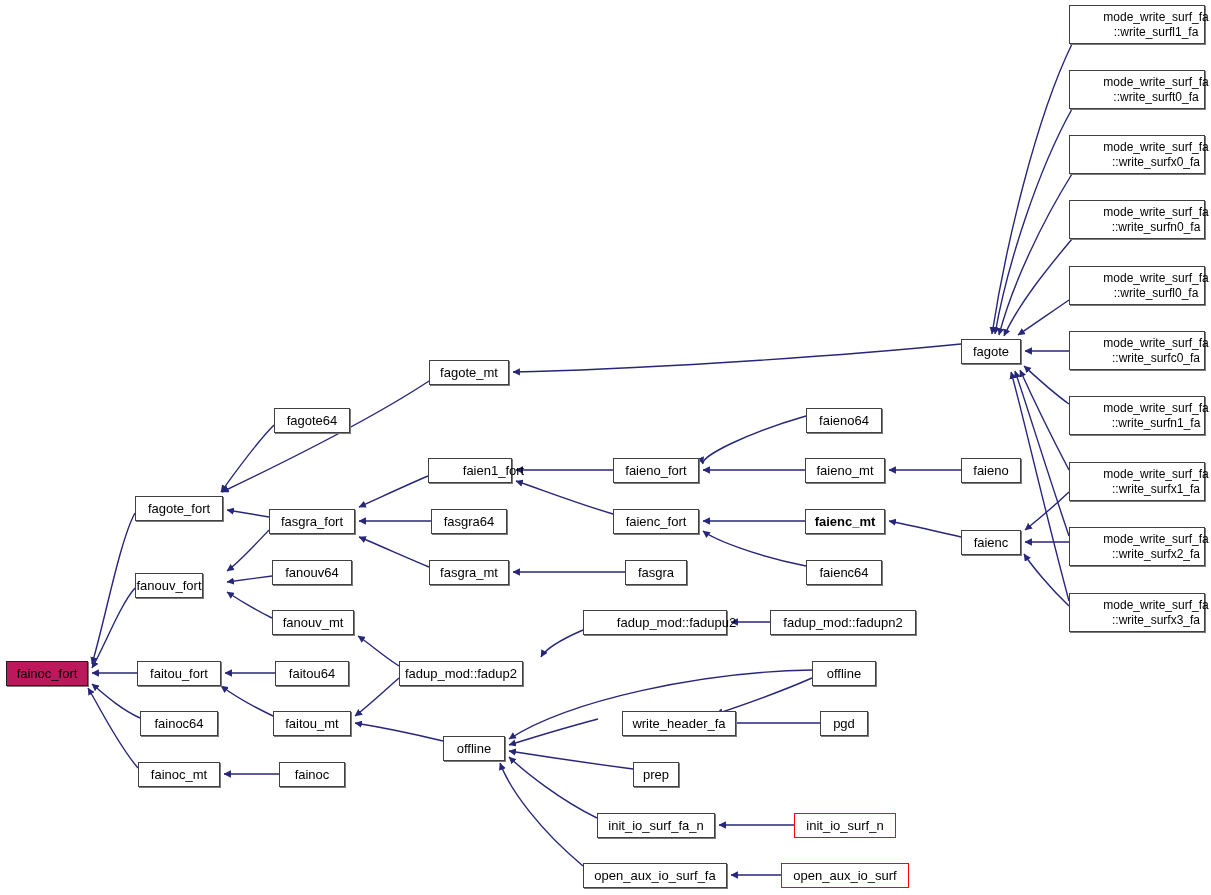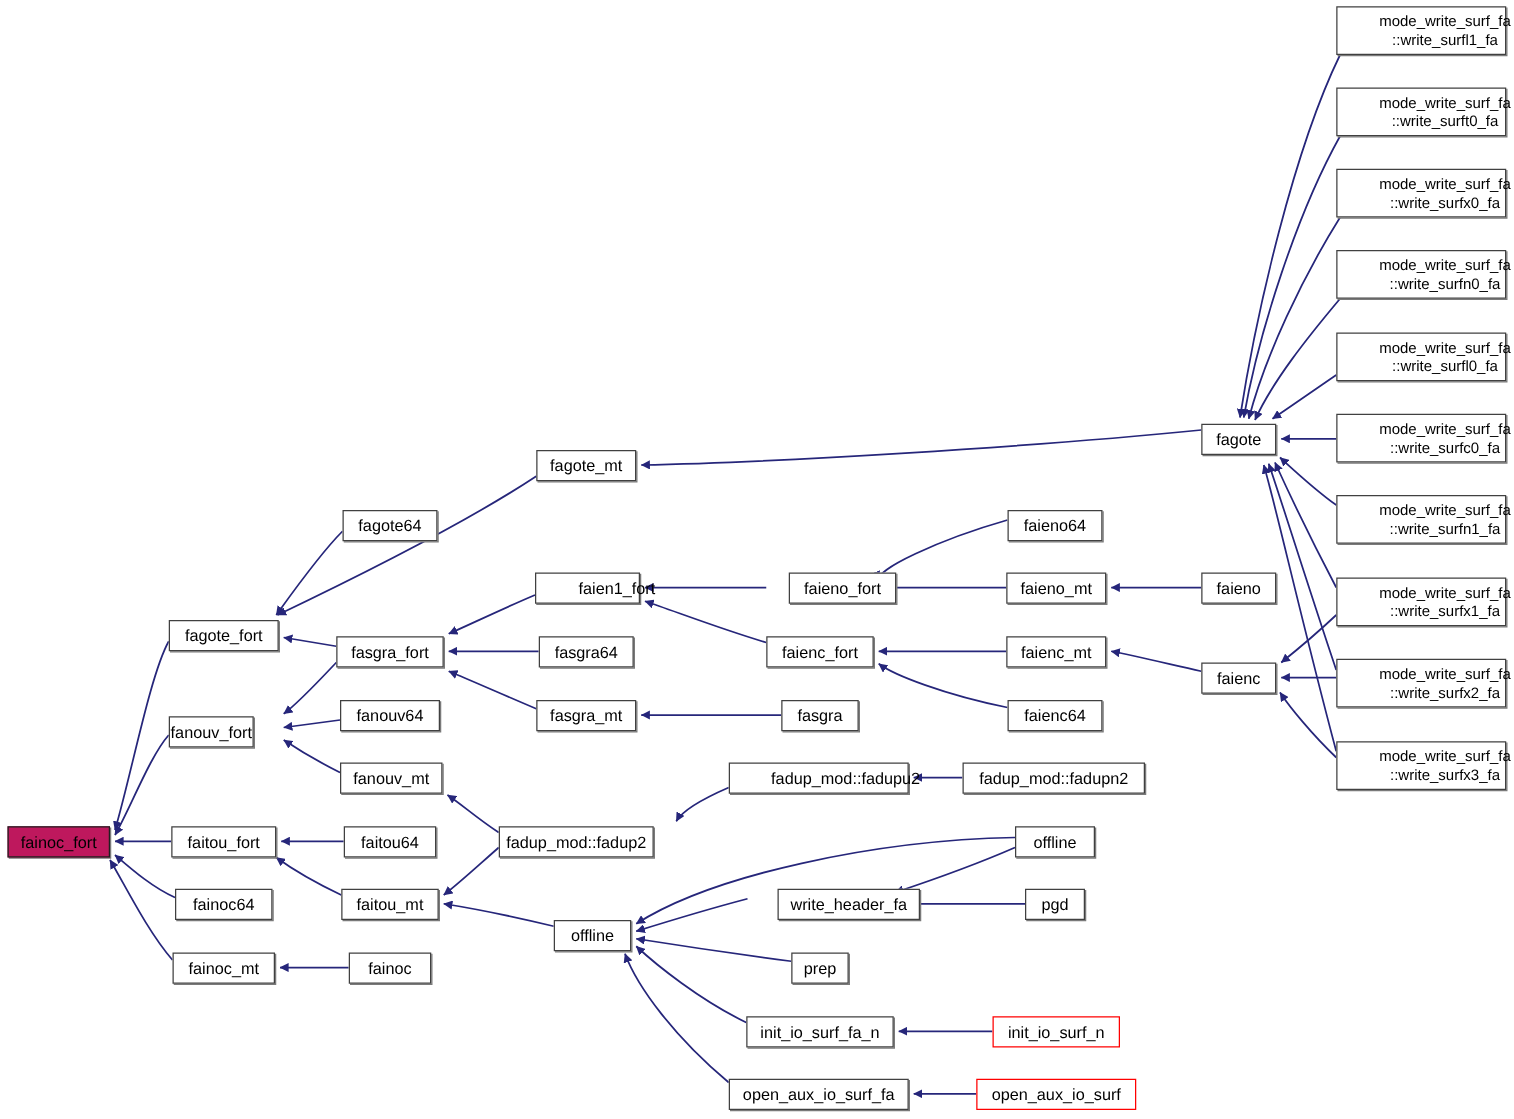--- a/index.html
+++ b/index.html
@@ -98,30 +98,30 @@
       <div class="node" style="left: 275px; top: 661px; width: 74px; height: 25px;">faitou64</div>
       <div class="node" style="left: 273px; top: 711px; width: 78px; height: 25px;">faitou_mt</div>
       <div class="node" style="left: 279px; top: 762px; width: 66px; height: 25px;">fainoc</div>
       <div class="node" style="left: 429px; top: 360px; width: 80px; height: 25px;">fagote_mt</div>
       <div class="node" style="left: 428px; top: 458px; width: 84px; height: 25px; padding-left: 47px;">faien1_fort</div>
       <div class="node" style="left: 431px; top: 509px; width: 76px; height: 25px;">fasgra64</div>
       <div class="node" style="left: 429px; top: 560px; width: 80px; height: 25px;">fasgra_mt</div>
       <div class="node" style="left: 399px; top: 661px; width: 124px; height: 25px;">fadup_mod::fadup2</div>
       <div class="node" style="left: 443px; top: 736px; width: 62px; height: 25px;">offline</div>
       <div class="node" style="left: 806px; top: 408px; width: 76px; height: 25px;">faieno64</div>
-      <div class="node" style="left: 613px; top: 458px; width: 86px; height: 25px; margin-left: 18px;">faieno_fort</div>
+      <div class="node" style="left: 613px; top: 458px; width: 86px; height: 25px;">faieno_fort</div>
       <div class="node" style="left: 613px; top: 509px; width: 86px; height: 25px;">faienc_fort</div>
       <div class="node" style="left: 625px; top: 560px; width: 62px; height: 25px;">fasgra</div>
       <div class="node" style="left: 583px; top: 610px; width: 144px; height: 25px; padding-left: 43px;">fadup_mod::fadupu2</div>
       <div class="node" style="left: 622px; top: 711px; width: 114px; height: 25px;">write_header_fa</div>
       <div class="node" style="left: 633px; top: 762px; width: 46px; height: 25px;">prep</div>
       <div class="node" style="left: 597px; top: 813px; width: 118px; height: 25px;">init_io_surf_fa_n</div>
       <div class="node" style="left: 583px; top: 863px; width: 144px; height: 25px;">open_aux_io_surf_fa</div>
       <div class="node" style="left: 805px; top: 458px; width: 80px; height: 25px;">faieno_mt</div>
-      <div class="node" style="left: 805px; top: 509px; width: 80px; height: 25px;">faienc_mt</div>
+      <div class="node" style="left: 805px; top: 509px; width: 80px; height: 25px; font-weight: bold;">faienc_mt</div>
       <div class="node" style="left: 806px; top: 560px; width: 76px; height: 25px;">faienc64</div>
       <div class="node" style="left: 770px; top: 610px; width: 146px; height: 25px;">fadup_mod::fadupn2</div>
       <div class="node" style="left: 812px; top: 661px; width: 64px; height: 25px;">offline</div>
       <div class="node" style="left: 820px; top: 711px; width: 48px; height: 25px;">pgd</div>
       <div class="node external" style="left: 794px; top: 813px; width: 102px; height: 25px;">init_io_surf_n</div>
       <div class="node external" style="left: 781px; top: 863px; width: 128px; height: 25px;">open_aux_io_surf</div>
       <div class="node" style="left: 961px; top: 458px; width: 60px; height: 25px;">faieno</div>
       <div class="node" style="left: 961px; top: 530px; width: 60px; height: 25px;">faienc</div>
       <div class="node" style="left: 961px; top: 339px; width: 60px; height: 25px;">fagote</div>
       <div class="node two-line" style="left: 1069px; top: 5px; width: 136px; height: 39px;">mode_write_surf_fa

